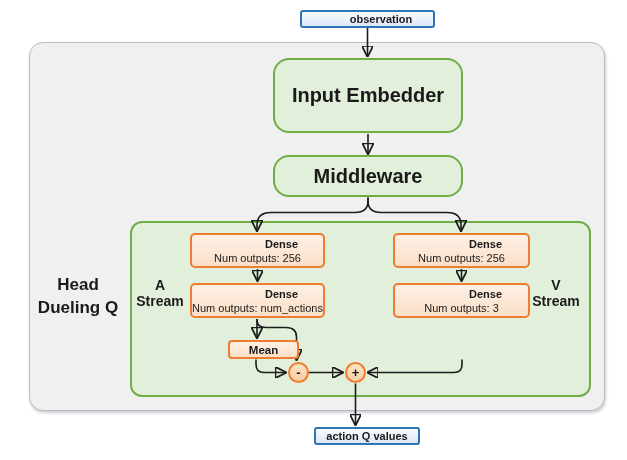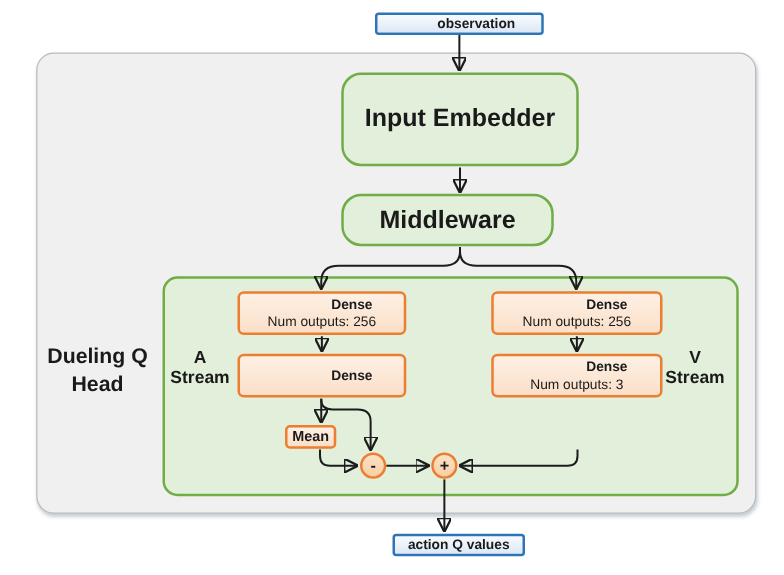--- a/index.html
+++ b/index.html
@@ -40,39 +40,39 @@
     font-weight:bold; font-size:11px;
   }
   .n-observation { left:300px; top:10px; width:135px; height:18px;padding-left:27px; }
   .n-action-q   { left:302px; top:427px; width:106px; height:18px;margin-left:12px; }
 
   .green-node {
     background:var(--green-fill); border:2px solid var(--green-border);
     border-radius:16px; font-weight:bold; font-size:20px;
   }
   .n-input-embedder { left:273px; top:58px;  width:190px; height:75px; }
-  .n-middleware     { left:273px; top:155px; width:170px; height:42px; }
+  .n-middleware     { left:273px; top:155px; width:190px; height:42px; }
 
   .orange-node {
     background:linear-gradient(#fdf0e4,#fbdfc8);
     border:2px solid var(--orange-border); border-radius:5px;
     font-size:11px; flex-direction:column; line-height:14px;
   }
   .dense-title { font-weight:bold;margin-left:48px; }
   .n-dense-a1 { left:190px; top:233px; width:135px; height:35px; }
   .n-dense-a2 { left:190px; top:283px; width:135px; height:35px; }
   .n-dense-v1 { left:393px; top:233px; width:137px; height:35px; }
   .n-dense-v2 { left:393px; top:283px; width:137px; height:35px; }
 
   .small-orange {
     background:linear-gradient(#fdf0e4,#fbdfc8);
     border:2px solid var(--orange-border); border-radius:4px;
     font-weight:bold; font-size:11.5px;
   }
-  .n-mean   { left:228px; top:340px; width:41px; height:19px; }
+  .n-mean   { left:228px; top:340px; width:71px; height:19px; }
   .n-repeat { left:411px; top:340px; width:98px; height:19px; }
 
   .op-circle {
     width:21px; height:21px; border-radius:50%;
     border:2px solid var(--orange-border);
     background:linear-gradient(#fbe2c4,#f8cfa5);
     font-weight:bold; font-size:13px; line-height:1;
   }
   .n-minus { left:288px; top:362px; }
   .n-plus  { left:345px; top:362px; }
@@ -118,41 +118,42 @@
 
   <div class="node green-node n-input-embedder">
     <span>Input Embedder</span>
   </div>
 
   <div class="node green-node n-middleware">
     <span>Middleware</span>
   </div>
 
   <div class="side-label n-dueling-label">
+    <div>Head</div>
     <div>Dueling Q</div>
-    <div>Head</div>
   </div>
 
   <div class="side-label n-a-stream">
     <div>A</div>
     <div>Stream</div>
   </div>
 
   <div class="side-label n-v-stream">
     <div>V</div>
     <div>Stream</div>
   </div>
 
   <div class="node orange-node n-dense-a1">
     <span class="dense-title">Dense</span>
     <span>Num outputs: 256</span>
   </div>
 
   <div class="node orange-node n-dense-a2">
     <span class="dense-title">Dense</span>
+    <span>Num outputs: num_actions</span>
   </div>
 
   <div class="node orange-node n-dense-v1">
     <span class="dense-title">Dense</span>
     <span>Num outputs: 256</span>
   </div>
 
   <div class="node orange-node n-dense-v2">
     <span class="dense-title">Dense</span>
     <span>Num outputs: 3</span>

